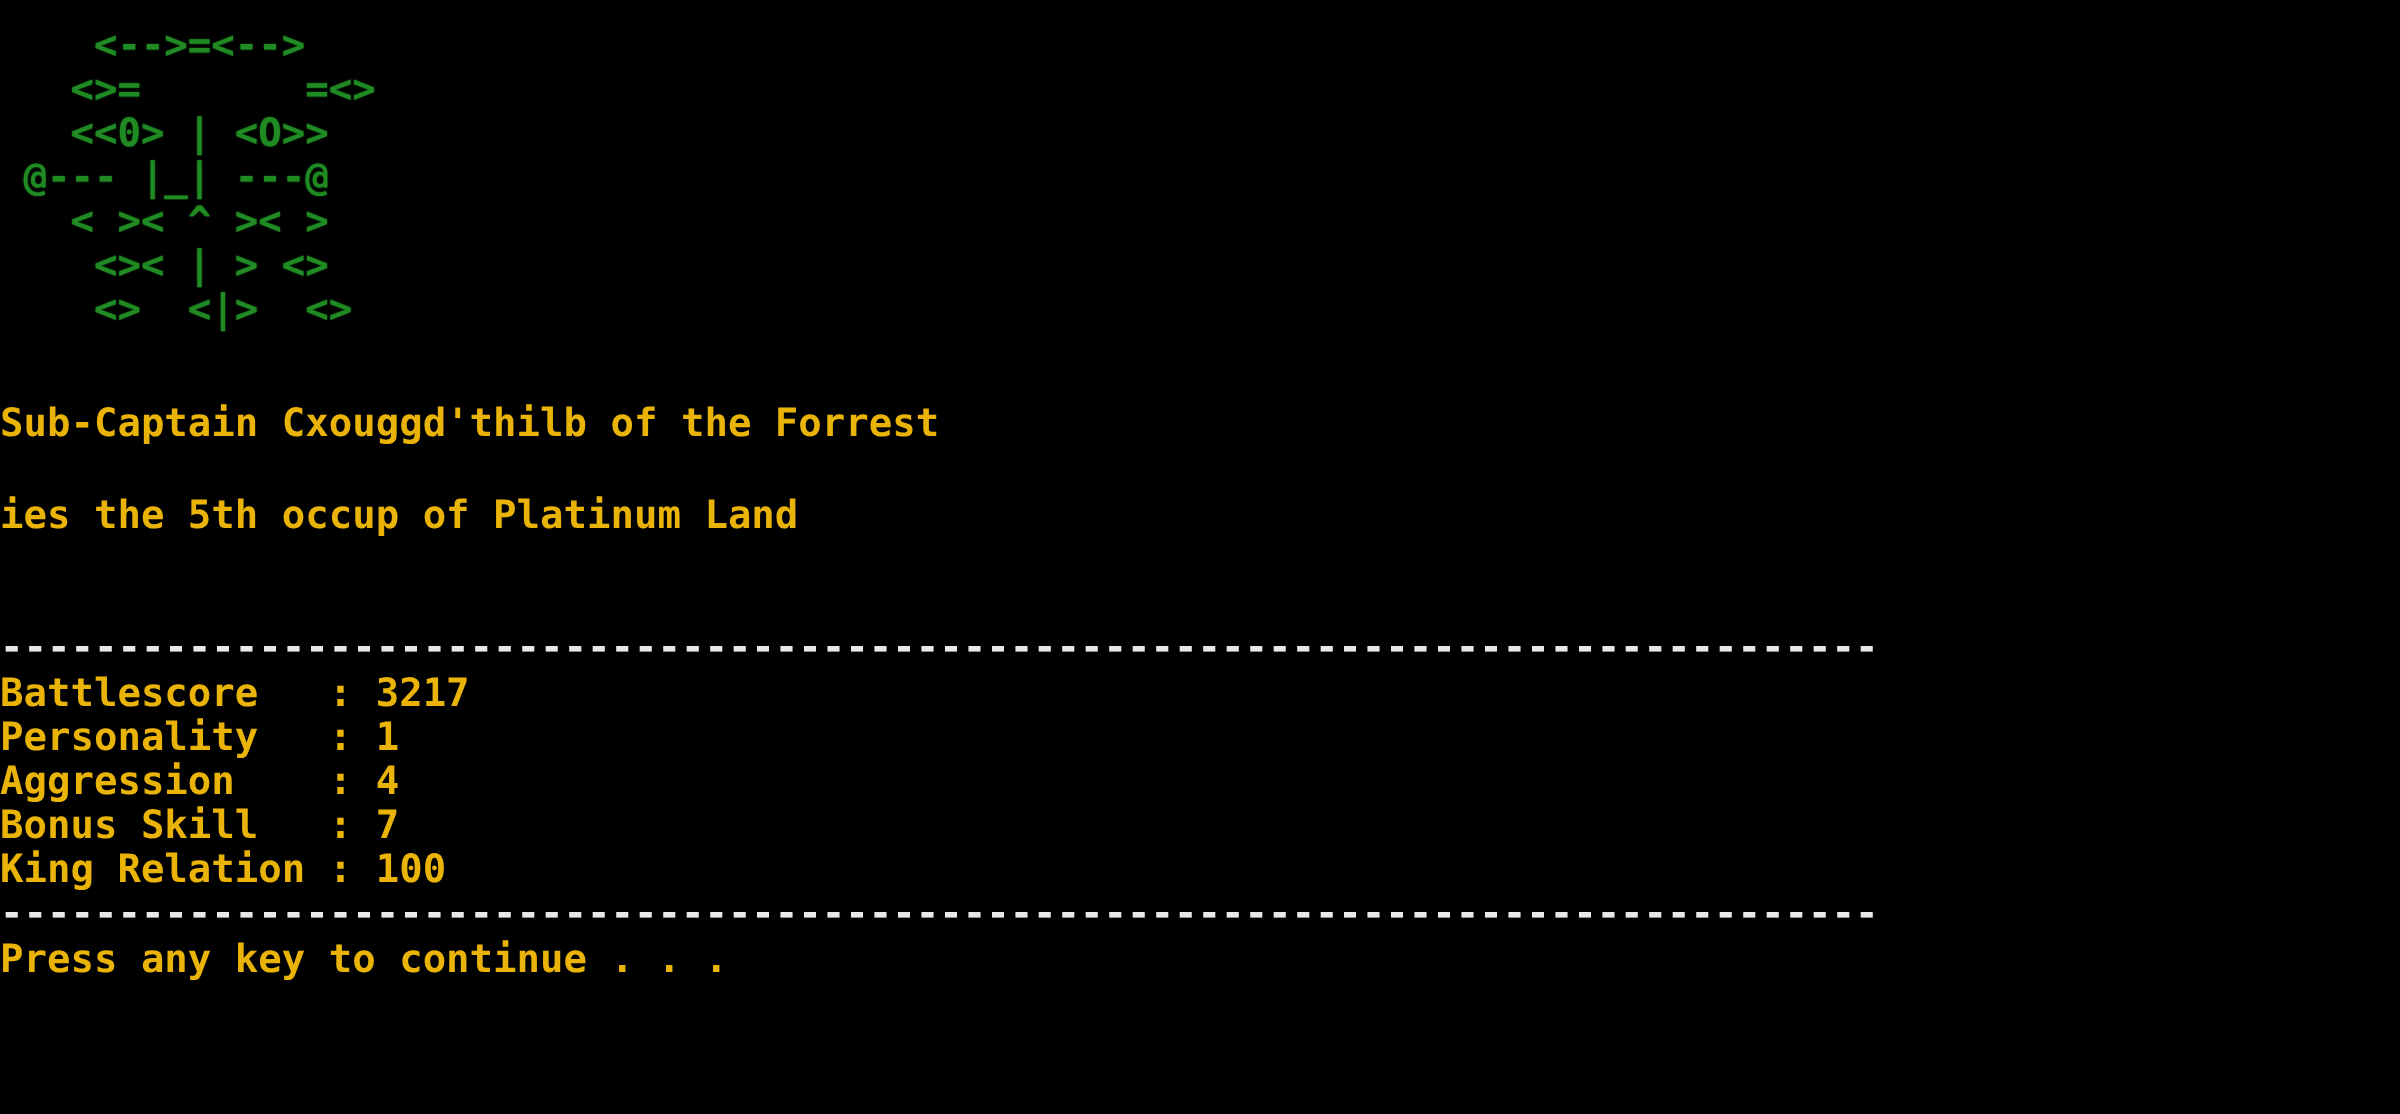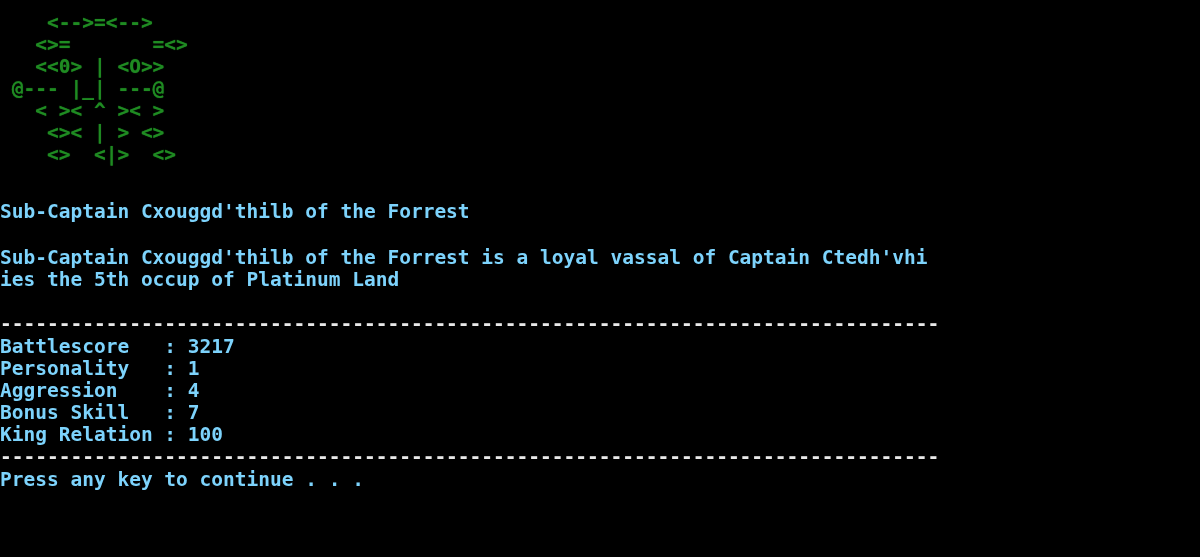--- a/index.html
+++ b/index.html
@@ -42,21 +42,21 @@
     color: #1f8b22;
   }
   #ascii-art .row {
     color: #1f8b22;
     font-weight: bold;
     text-shadow: 0 0 1px #16661a;
   }
 
   
   .yellow {
-    color: #7dd3fc;
+    color: #eab308;
   }
 
   #title-row {
     position: absolute;
     left: 0px;
     top: 201px;
   }
 
   #kingdom-rule {
     position: absolute;
@@ -119,21 +119,20 @@
     <div class="row"> @--- |_| ---@</div>
     <div class="row">   &lt; &gt;&lt; ^ &gt;&lt; &gt;</div>
     <div class="row">    &lt;&gt;&lt; | &gt; &lt;&gt;</div>
     <div class="row">    &lt;&gt;  &lt;|&gt;  &lt;&gt;</div>
   </div>
 
   <div id="title-row" class="row yellow">Sub-Captain Cxouggd'thilb of the Forrest</div>
 
 
   <div id="description">
-    <div class="row yellow">Sub-Captain Cxouggd'thilb of the Forrest is a loyal vassal of Captain Ctedh'vhi</div>
     <div class="row yellow">ies the 5th occup of Platinum Land</div>
   </div>
 
   <div id="rule-top" class="row">--------------------------------------------------------------------------------</div>
 
   <div id="stats">
     <div class="row yellow">Battlescore   : 3217</div>
     <div class="row yellow">Personality   : 1</div>
     <div class="row yellow">Aggression    : 4</div>
     <div class="row yellow">Bonus Skill   : 7</div>

